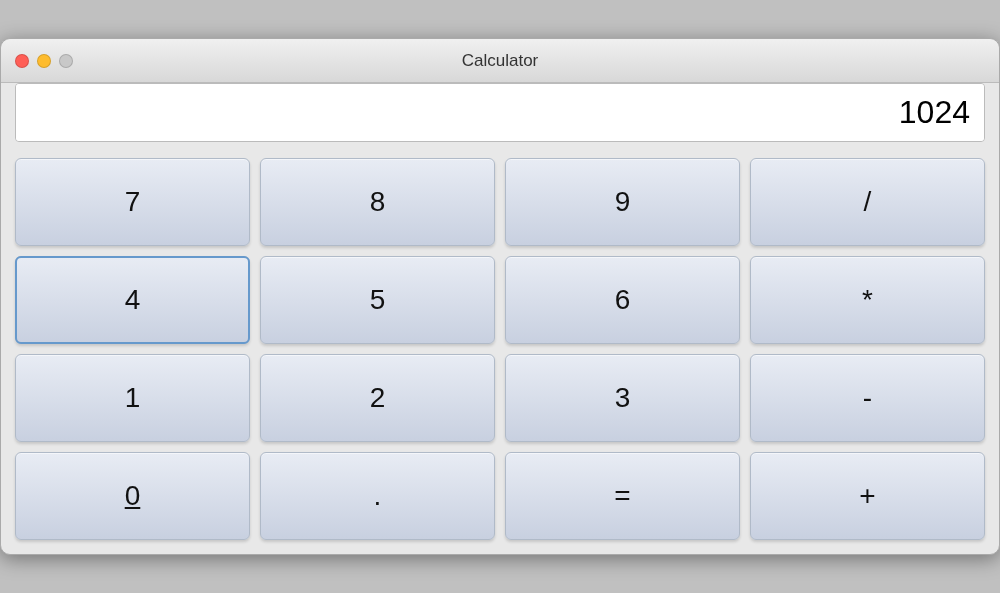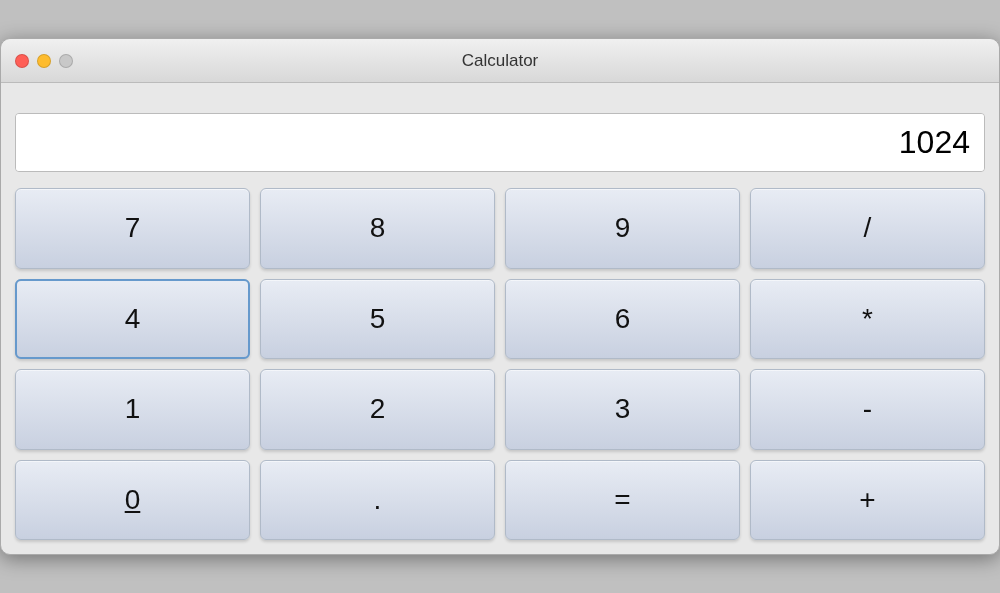--- a/index.html
+++ b/index.html
@@ -57,21 +57,21 @@
       border-radius: 50%;
       border: 1px solid rgba(0,0,0,0.15);
     }
 
     .traffic-light.close { background: #ff5f57; }
     .traffic-light.minimize { background: #febc2e; }
     .traffic-light.zoom { background: #c8c8c8; }
 
     .display-area {
       display: flex;
-      margin: 30px 14px 8px 14px;
+      margin: 0 14px 8px 14px;
       border: 1px solid #bbb;
       border-radius: 4px;
       overflow: hidden;
       background: white;
       flex-shrink: 0;
     }
 
     .display-value {
       flex: 1;
       background: white;

